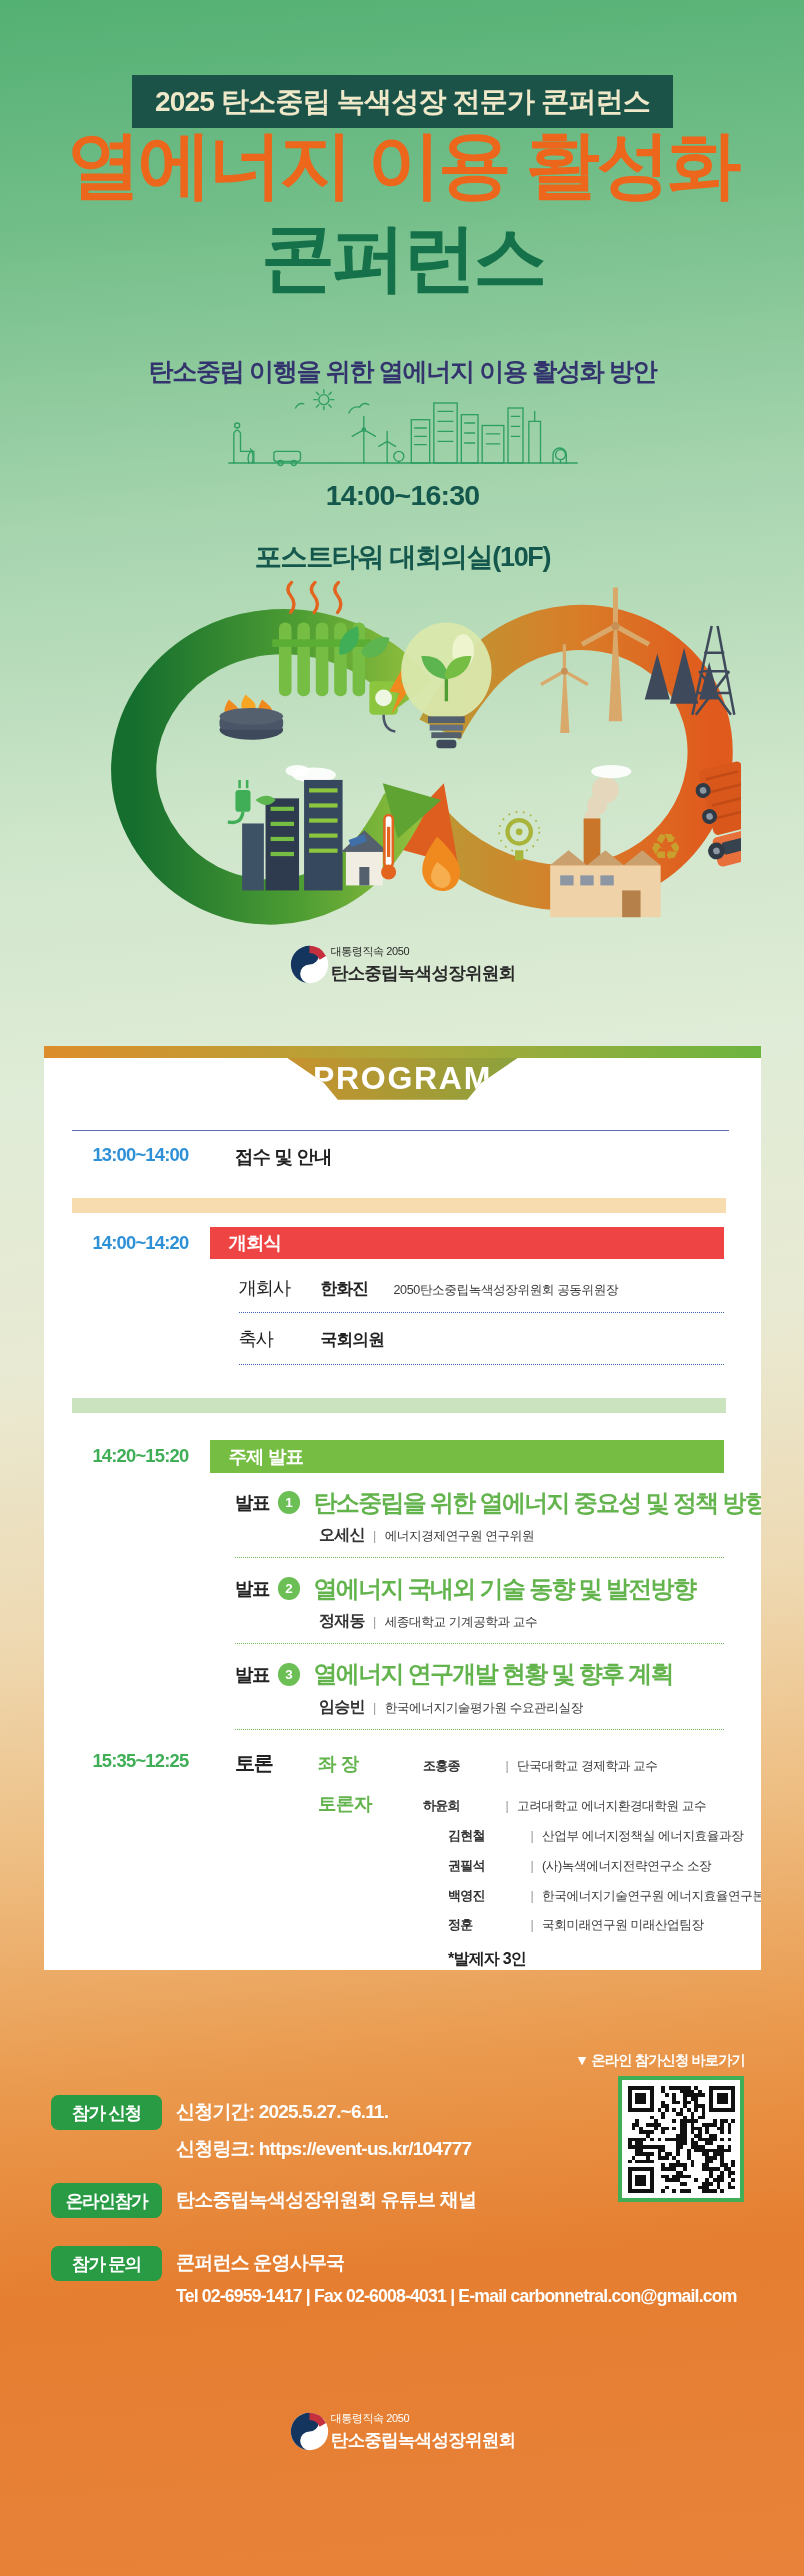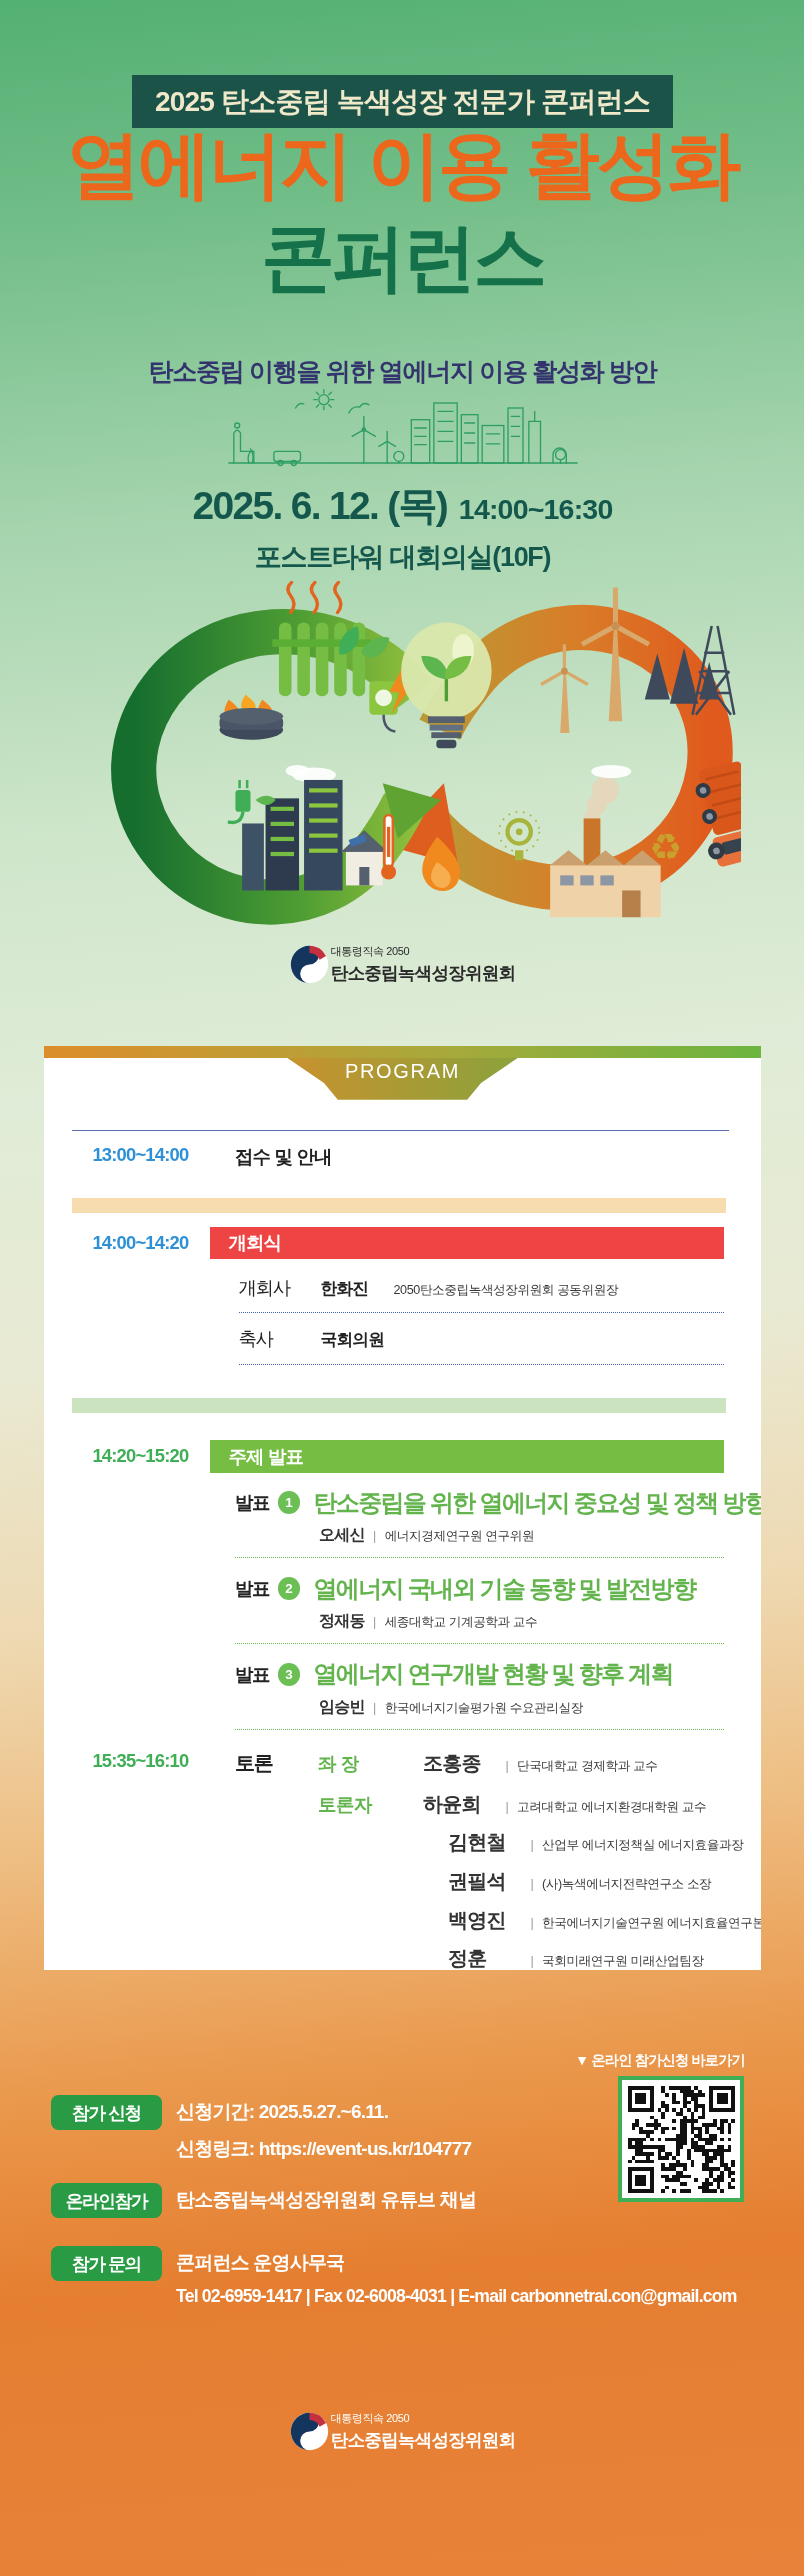--- a/index.html
+++ b/index.html
@@ -34,21 +34,21 @@
   .emblem-text .l2{font-size:17.6px;font-weight:700;letter-spacing:-0.8px;margin-top:1.7px;}
   .emblem-mid .emblem-text{color:#2a2a2a;}
   .emblem-footer .emblem-text{color:#ffffff;}
   
   .card{position:absolute;left:44px;top:1046px;width:717px;height:924px;background:#fff;overflow:hidden;}
   .card-topbar{height:11.7px;background:linear-gradient(90deg,#DD8D2B,#A9A93B 55%,#6CB53F);}
   .card-tab{position:absolute;top:11.7px;left:50%;transform:translateX(-50%);width:231px;height:42px;
             background:linear-gradient(90deg,#C8922E,#8BA23C);
             clip-path:polygon(0 0,100% 0,84% 60%,78% 100%,22% 100%,16% 60%);
             display:flex;align-items:flex-start;justify-content:center;
-            color:#fff;font-size:20px;font-weight:400;letter-spacing:1.7px;padding-top:2.5px;box-sizing:border-box;}
+            color:#fff;font-size:32px;font-weight:700;letter-spacing:1.7px;padding-top:2.5px;box-sizing:border-box;}
   .pbody{padding:72px 37px 0 30px;}
   hr{border:none;margin:0;}
   .line-solid{border-top:1.7px solid #5C6FB0;margin:0 -5px 0 -1.7px;}
   .dot-blue{border-top:1.7px dotted #3F63B5;margin-left:28.5px;}
   .dot-green{border-top:1.7px dotted #6CB854;}
   .band{height:15px;margin:0 -1.7px;}
   .band-orange{background:#F7DCB0;margin-top:28.5px;}
   .band-green{background:#CBE3BF;margin-top:33px;}
   .prow{display:flex;align-items:flex-start;}
   .ptime{flex:none;width:136px;padding-left:18.4px;box-sizing:border-box;
@@ -72,21 +72,21 @@
   .talk-title{font-size:24px;font-weight:800;color:#64B44E;letter-spacing:-1.7px;text-align:center;}
   .speaker{margin-top:6.7px;padding-left:84px;display:flex;align-items:baseline;white-space:nowrap;}
   .sp-name{font-size:16px;font-weight:800;color:#333;letter-spacing:-0.8px;}
   .sp-div{margin:0 8.4px;color:#9a9a9a;font-size:12.6px;}
   .talk .dot-green{margin:11px 0 0 0;}
   .disc{margin-top:20px;}
   .disc-line{display:flex;align-items:baseline;white-space:nowrap;}
   .disc-line.panel{padding-left:213px;margin-top:11.7px;}
   .disc-label{flex:none;width:83px;font-size:20px;font-weight:800;color:#222;letter-spacing:-1.3px;}
   .disc-role{flex:none;width:105px;font-size:18.4px;font-weight:800;color:#64B44E;letter-spacing:-0.4px;}
-  .d-name{flex:none;width:74px;font-size:20px;font-weight:800;color:#333;letter-spacing:-0.8px;}
+  .d-name{flex:none;width:74px;font-size:13px;font-weight:800;color:#333;letter-spacing:-0.8px;}
   .disc-note{margin-top:14.2px;padding-left:213px;font-size:16px;font-weight:800;color:#222;letter-spacing:-0.8px;}
   
   .qr-label{position:absolute;top:2051px;left:469px;width:276px;text-align:right;color:#fff;
             font-size:14.2px;font-weight:700;letter-spacing:-0.8px;}
   .qr-box{position:absolute;top:2076px;left:618px;width:126px;height:126px;background:#fff;
           border:4.2px solid #3FAE56;box-sizing:border-box;display:flex;align-items:center;justify-content:center;}
   .pill{position:absolute;left:51px;width:111px;height:35px;background:#289B44;border-radius:7.5px;
         color:#fff;display:flex;align-items:center;justify-content:center;
         font-size:17.6px;font-weight:800;letter-spacing:-1.3px;}
   .app-text{position:absolute;left:176px;color:#fff;font-weight:800;font-size:19px;
@@ -133,21 +133,20 @@
       <circle cx="68" cy="90" r="3"></circle>
         <circle cx="84" cy="90" r="3"></circle>
       <circle cx="210" cy="82" r="6"></circle>
         <path d="M210 88 V90"></path>
       <circle cx="404" cy="80" r="6"></circle>
         <path d="M404 86 V90"></path>
     </svg>
   </div>
 
   <div class="dateline">
-    <span class="date-main">2025. 6. 12. (목)</span>
     <span class="date-time">14:00~16:30</span>
   </div>
   <div class="center-abs venue">포스트타워 대회의실(10F)</div>
 
   <div class="hero-wrap">
     <svg width="678" height="360" viewBox="0 0 810 430">
       <defs>
         <linearGradient id="gG" x1="0" y1="0" x2="1" y2="0">
           <stop offset="0" stop-color="#156E2E"></stop>
             <stop offset="0.6" stop-color="#4F9E33"></stop>
@@ -365,21 +364,21 @@
               <span class="sp-name">임승빈</span>
               <span class="sp-div">|</span>
               <span class="paffil">한국에너지기술평가원 수요관리실장</span>
             </div>
             <hr class="dot-green">
           </div>
         </div>
       </div>
 
       <div class="prow disc">
-        <div class="ptime t-green">15:35~16:10</div>
+        <div class="ptime t-green">15:35~12:25</div>
         <div class="pcontent" style="padding-left:25px">
           <div class="disc-line">
             <span class="disc-label">토론</span>
             <span class="disc-role">좌  장</span>
             <span class="d-name">조홍종</span>
             <span class="sp-div">|</span>
             <span class="paffil">단국대학교 경제학과 교수</span>
           </div>
           <div class="disc-line" style="margin-top:13.4px">
             <span class="disc-label"></span>

